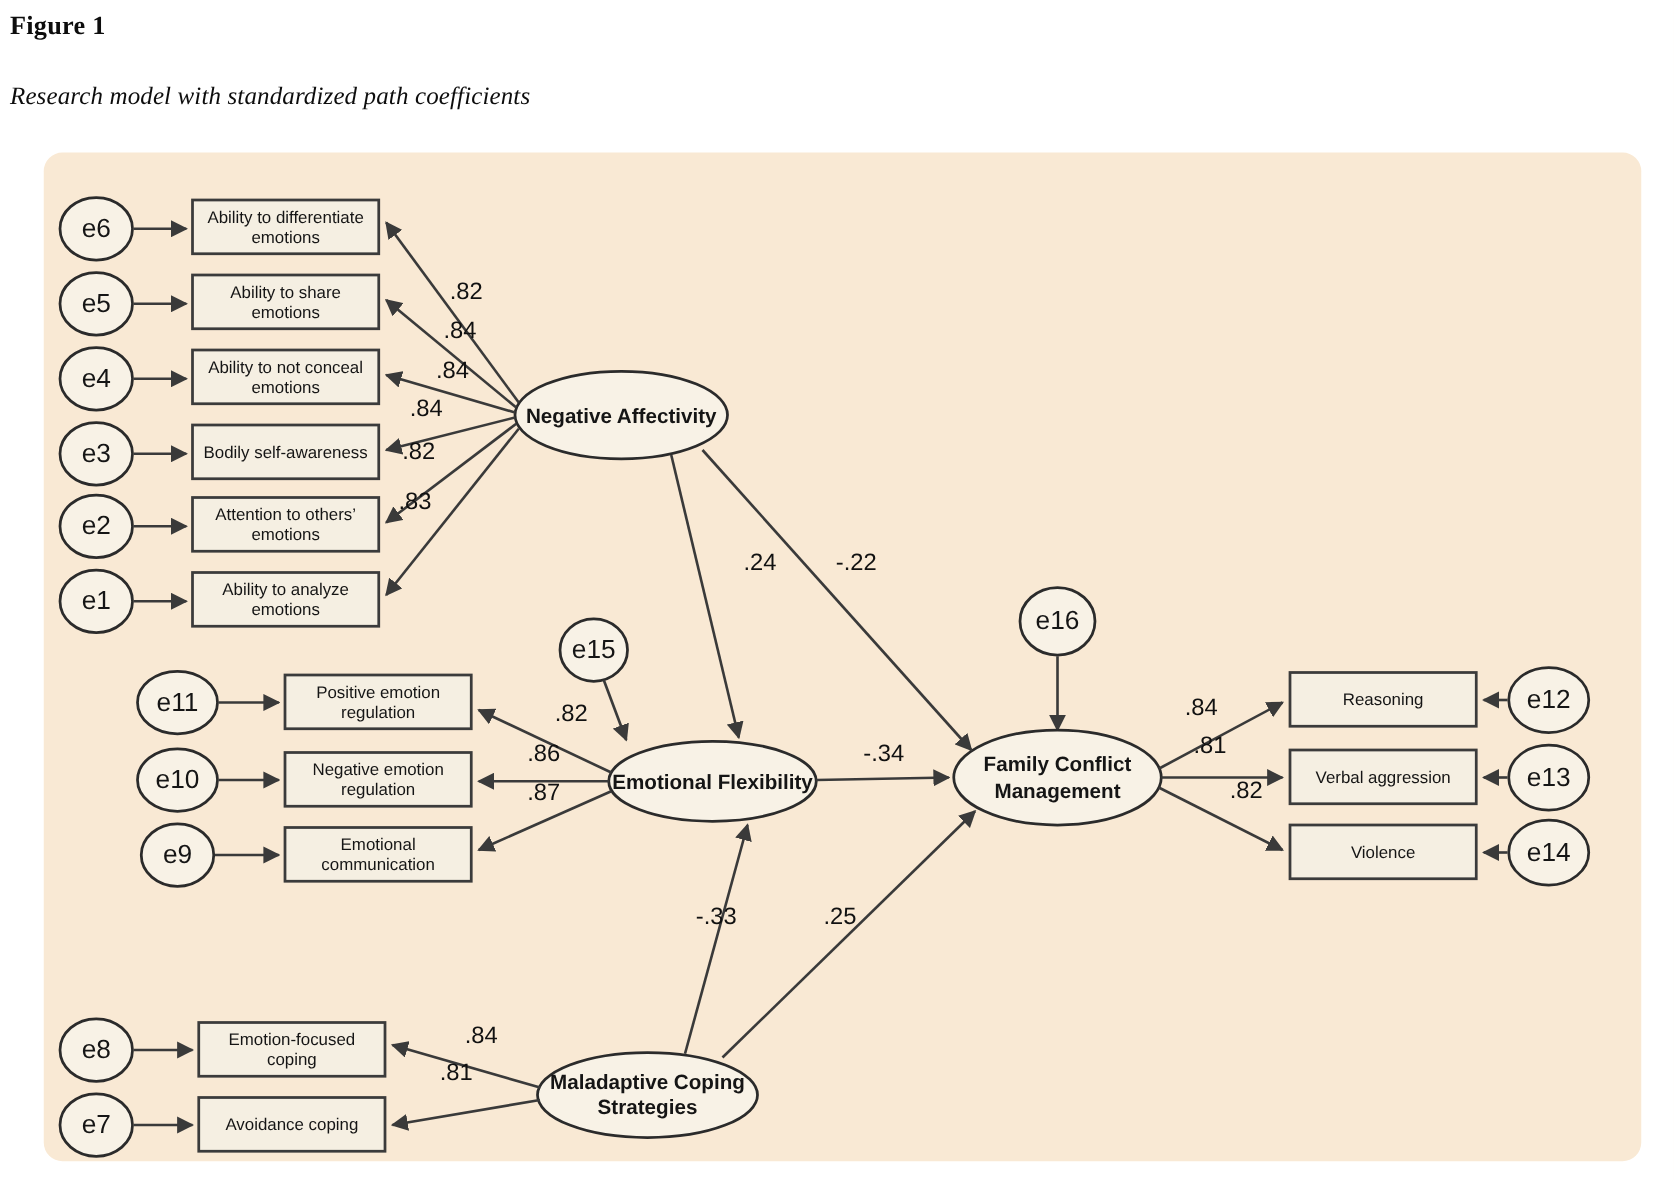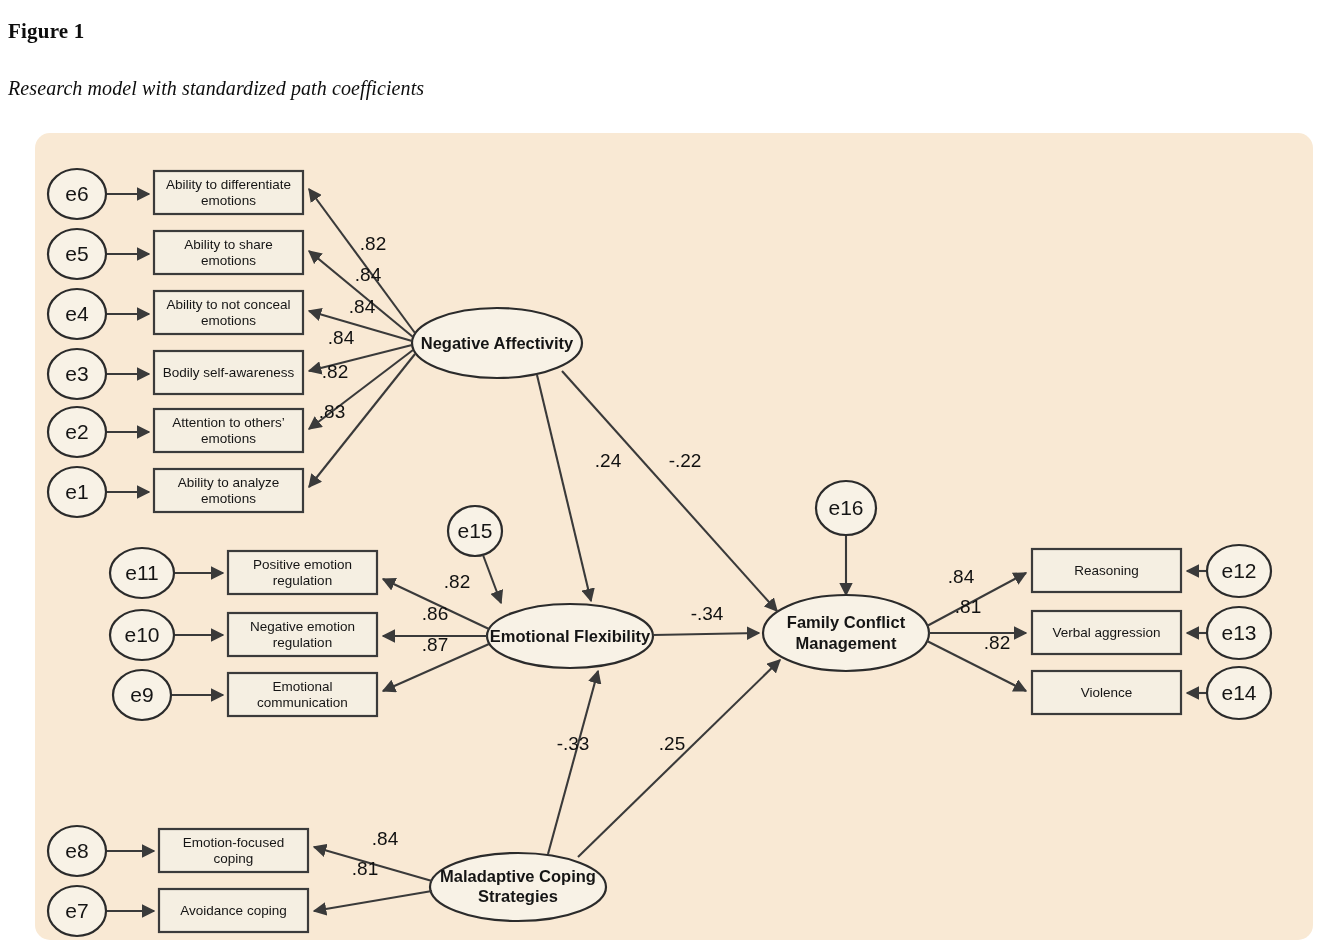--- a/index.html
+++ b/index.html
@@ -10,21 +10,21 @@
   }
   body {
     width: 1339px;
     height: 944px;
     font-family: "Liberation Sans", sans-serif;
     position: relative;
     overflow: hidden;
   }
   #figure-root {
     position: absolute;
-    left: 0; top: 11px;
+    left: 0; top: 0;
     width: 1339px;
     height: 720px;
   }
   .fig-label {
     position: absolute;
     left: 8px;
     top: 8px;
     font-family: "Liberation Serif", serif;
     font-weight: bold;
     font-size: 21px;

